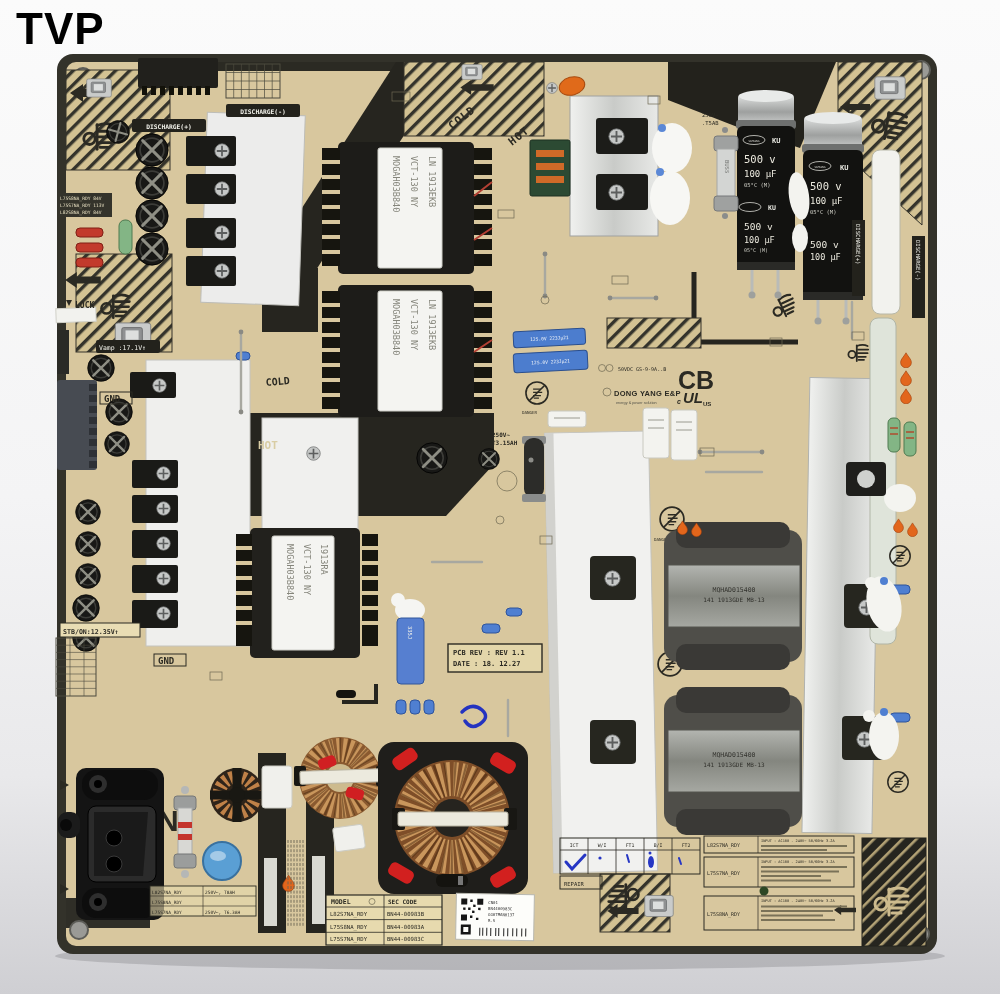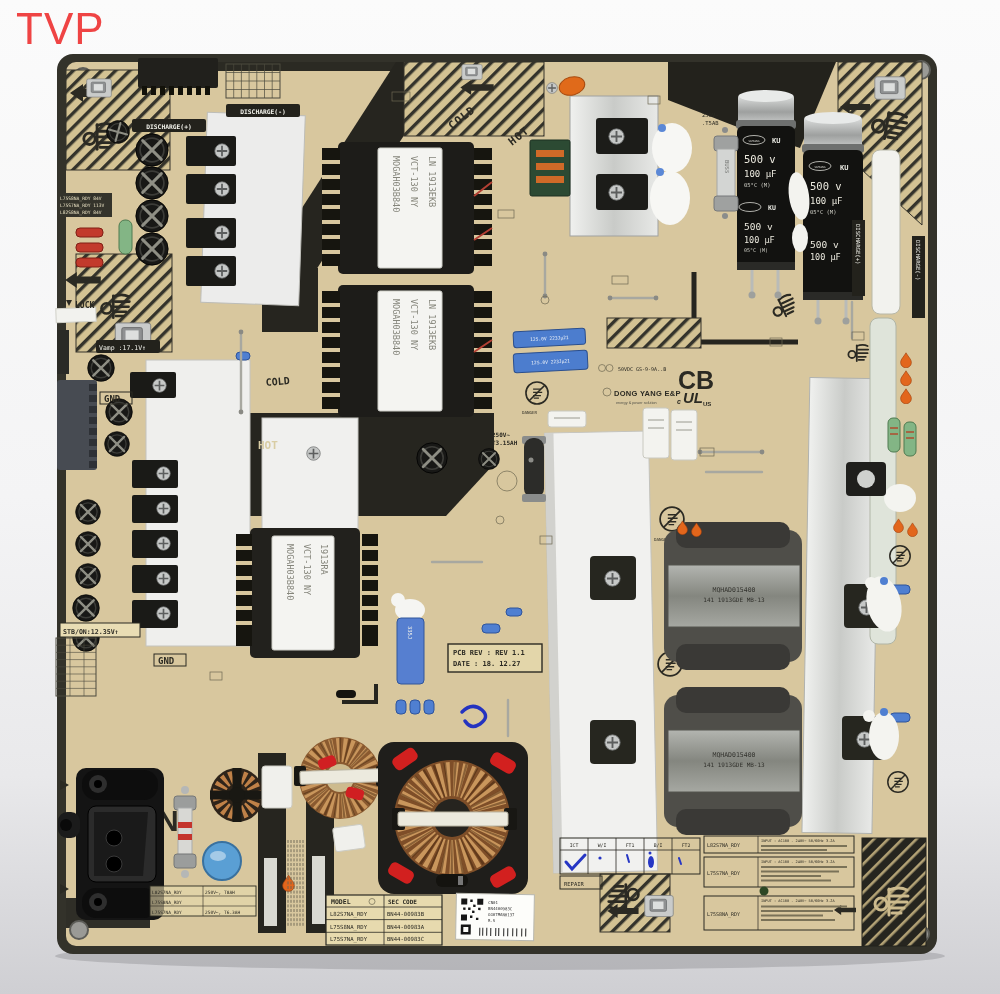--- a/index.html
+++ b/index.html
@@ -1,20 +1,20 @@
 <!DOCTYPE html>
 <html><head>
 <meta charset="utf-8">
 <style>
   html,body{margin:0;padding:0;}
   body{width:1000px;height:994px;position:relative;overflow:hidden;
        background:linear-gradient(180deg,#fbfbfb 0%,#f4f4f5 50%,#e9e9eb 78%,#cfcfd3 100%);
        font-family:"Liberation Sans",sans-serif;}
-  #page-tag{position:absolute;left:16px;top:4px;font-size:44px;font-weight:400;
-       color:#ef4444;letter-spacing:1px;font-family:"Liberation Sans",sans-serif;}
+  #page-tag{position:absolute;left:16px;top:4px;font-size:44px;font-weight:700;
+       color:#000000;letter-spacing:1px;font-family:"Liberation Sans",sans-serif;}
   svg{position:absolute;left:0;top:0;}
   svg text{font-family:"DejaVu Sans Mono","Liberation Mono",monospace;}
   .sans{font-family:"Liberation Sans",sans-serif;}
   .fd{fill:#2b2a23}.fw{fill:#f1f1ea}.fg{fill:#85857b}.fmut{fill:#55544b}
   .ink{color:#2b2a23}.inkL{color:#cdbb8e}
   .silk{stroke:#6e6852;stroke-width:.7;fill:none}
   .wire{stroke:#a8a8a0;stroke-width:2.4;stroke-linecap:round}
 </style>
 </head>
 <body>

